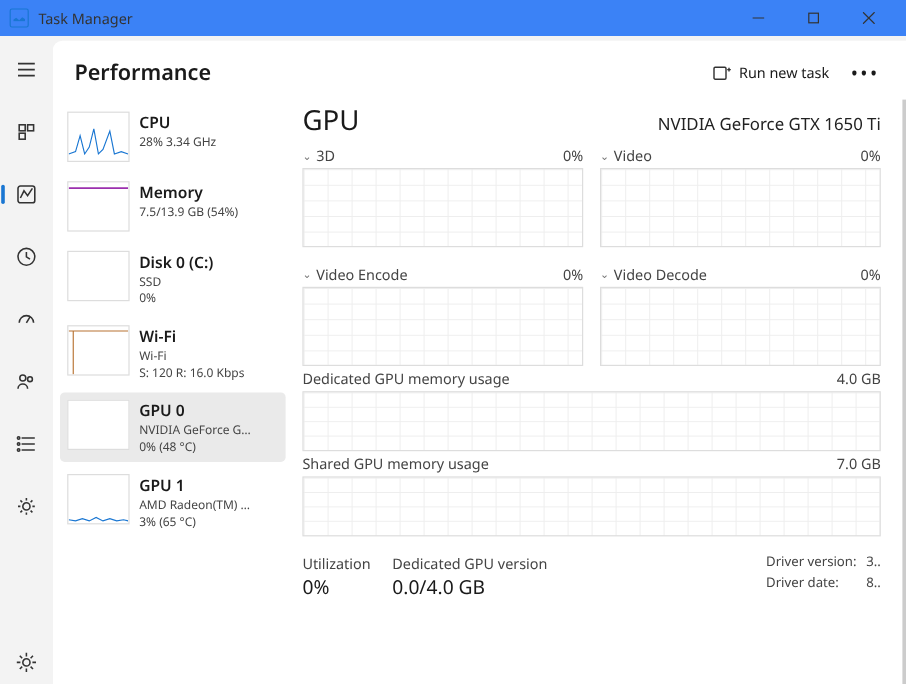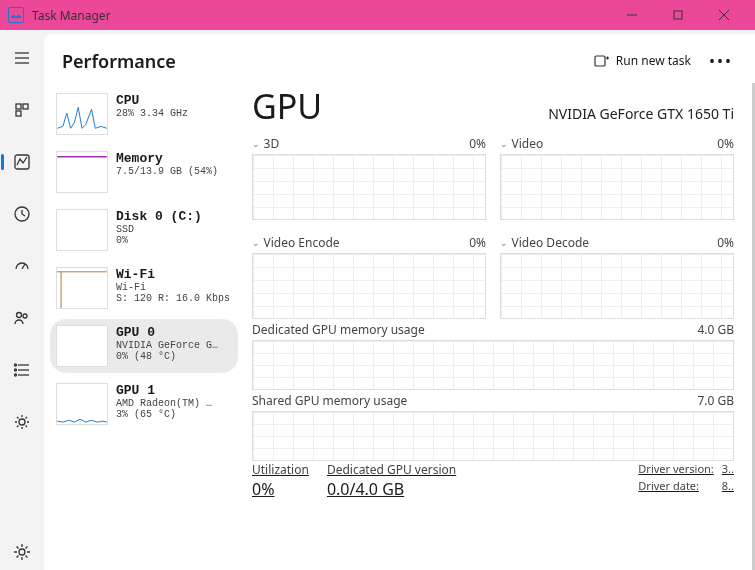--- a/index.html
+++ b/index.html
@@ -1,68 +1,68 @@
 <!DOCTYPE html>
 <html><head>
 <meta charset="utf-8">
 <style>
   * { box-sizing: border-box; margin: 0; padding: 0; }
   html, body { width: 755px; height: 570px; font-family: "Segoe UI", system-ui, sans-serif; font-size: 12px; color: #1a1a1a; background: #f3f3f3; overflow: hidden; }
   .window { display: flex; flex-direction: column; height: 100%; }
-  .titlebar { display: flex; align-items: center; height: 30px; padding: 13px 8px; background: #ec4899; }
+  .titlebar { display: flex; align-items: center; height: 30px; padding: 13px 8px; background: #3b82f6; }
   .titlebar .appicon { width: 16px; height: 16px; margin-right: 8px; border: 1px solid #1976d2; border-radius: 2px; position: relative; }
   .titlebar .appicon::after { content: ""; position: absolute; left: 2px; right: 2px; top: 6px; height: 4px; background: #1976d2; clip-path: polygon(0 60%, 25% 20%, 50% 70%, 75% 10%, 100% 50%, 100% 100%, 0 100%); }
   .title { font-size: 12px; color: #333; }
   .winbtns { margin-left: auto; display: flex; }
   .winbtn { width: 46px; height: 30px; display: flex; align-items: center; justify-content: center; color: #555; }
   .winbtn svg { width: 10px; height: 10px; stroke: #333; fill: none; stroke-width: 1; }
   .body { flex: 1; display: flex; min-height: 0; }
   .nav { width: 44px; display: flex; flex-direction: column; align-items: center; padding-top: 10px; gap: 16px; background: #f3f3f3; position: relative; }
   .nav .navitem { width: 36px; height: 36px; display: flex; align-items: center; justify-content: center; border-radius: 6px; position: relative; }
   .nav .navitem.selected::before { content: ""; position: absolute; left: -3px; top: 10px; bottom: 10px; width: 3px; background: #1976d2; border-radius: 2px; }
   .nav svg { width: 18px; height: 18px; stroke: #333; fill: none; stroke-width: 1.3; }
   .nav .spacer { flex: 1; }
   .content { flex: 1; background: #fff; border-top-left-radius: 8px; display: flex; flex-direction: column; min-width: 0; margin-top: 4px; justify-content: center; }
   .header { display: flex; align-items: center; padding: 14px 18px 10px 18px; }
   .header h1 { font-size: 18px; font-weight: 600; }
   .header .actions { margin-left: auto; display: flex; align-items: center; gap: 10px; }
   .runtask { display: flex; align-items: center; gap: 6px; font-size: 12px; padding: 4px 4px; }
   .runtask svg { width: 16px; height: 16px; stroke: #333; fill: none; stroke-width: 1.2; }
   .more { font-size: 16px; letter-spacing: 2px; padding: 0 4px; }
   .panes { flex: 1; display: flex; min-height: 0; }
-  .list { width: 200px; padding: 4px 6px; overflow: hidden; font-family: Liberation Mono, monospace; }
+  .list { width: 200px; padding: 4px 6px; overflow: hidden; }
   .card { display: flex; gap: 8px; padding: 6px 6px; border-radius: 4px; margin-bottom: 4px; }
-  .card.selected { background: #eaeaea; border-radius: 16px; }
+  .card.selected { background: #eaeaea; }
   .thumb { width: 52px; height: 42px; border: 1px solid #ddd; position: relative; overflow: hidden; background: #fff; }
   .thumb svg { position: absolute; inset: 0; width: 100%; height: 100%; }
   .info { flex: 1; min-width: 0; }
   .info .name { font-size: 13px; font-weight: 600; white-space: nowrap; overflow: hidden; text-overflow: ellipsis; }
   .info .sub { font-size: 10px; color: #444; white-space: nowrap; overflow: hidden; text-overflow: ellipsis; }
   .detail { flex: 1; padding: 0 18px 0 8px; position: relative; min-width: 0; display: flex; flex-direction: column; border-right: 3px solid #ccc; }
   .dhead { display: flex; align-items: baseline; justify-content: space-between; }
-  .dhead h2 { font-size: 34px; font-weight: 400; }
+  .dhead h2 { font-size: 23px; font-weight: 400; }
   .dhead .model { font-size: 14px; color: #222; }
   .grid2 { display: grid; grid-template-columns: 1fr 1fr; gap: 12px 14px; margin-top: 4px; }
   .mini { }
   .mini .mhead { display: flex; align-items: center; font-size: 12px; color: #444; padding: 2px 0; }
   .mini .mhead .chev { margin-right: 4px; font-size: 9px; color: #777; }
   .mini .mhead .val { margin-left: auto; }
   .gridbox { height: 66px; border: 1px solid #ddd; background-image:
     linear-gradient(to right, #eee 1px, transparent 1px),
     linear-gradient(to bottom, #eee 1px, transparent 1px);
     background-size: 20px 13px;
   }
   .long { }
   .long .lhead { display: flex; justify-content: space-between; font-size: 12px; color: #444; padding: 2px 0; }
   .long .lbox { height: 50px; border: 1px solid #ddd; background-image:
     linear-gradient(to right, #eee 1px, transparent 1px),
     linear-gradient(to bottom, #eee 1px, transparent 1px);
     background-size: 20px 12px;
   }
-  .stats { display: flex; gap: 18px; font-size: 12px; text-decoration: underline; }
+  .stats { display: flex; gap: 18px; margin-top: 14px; font-size: 12px; }
   .stat .slabel { color: #444; }
   .stat .sval { font-size: 16px; }
   .stats .right { margin-left: auto; }
   .kv { font-size: 11px; color: #444; display: grid; grid-template-columns: auto auto; gap: 2px 8px; }
   .kv .v { text-align: right; }
 </style>
 </head>
 <body>
 
 <div class="window">

